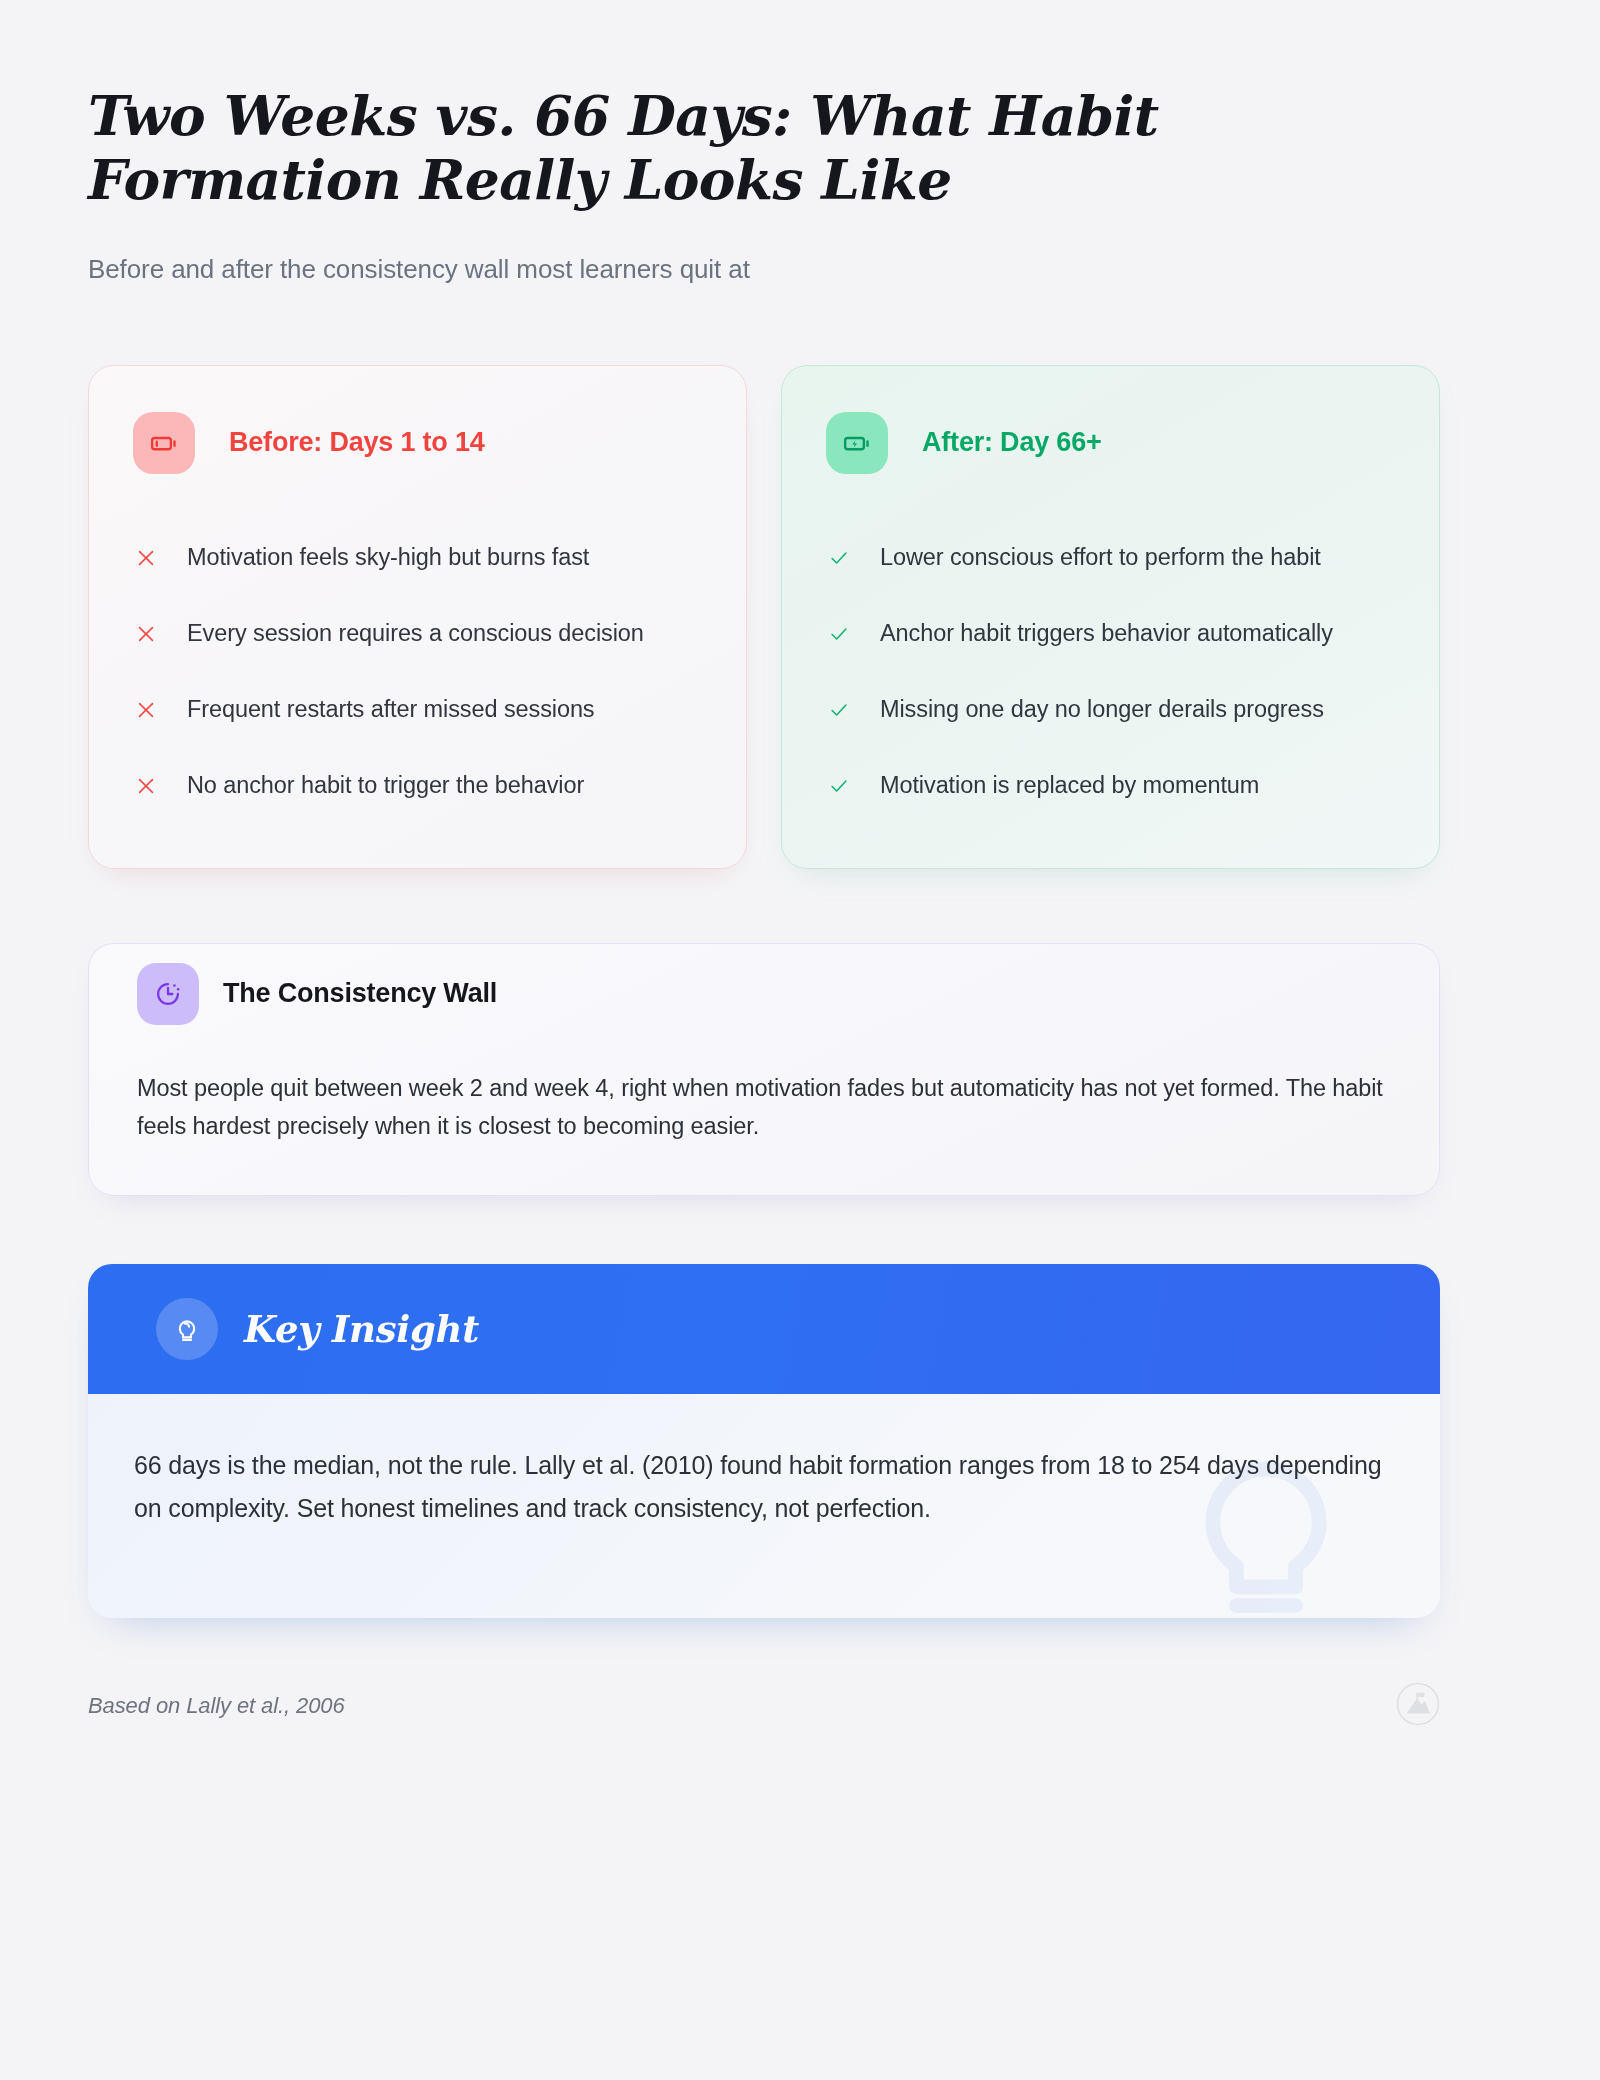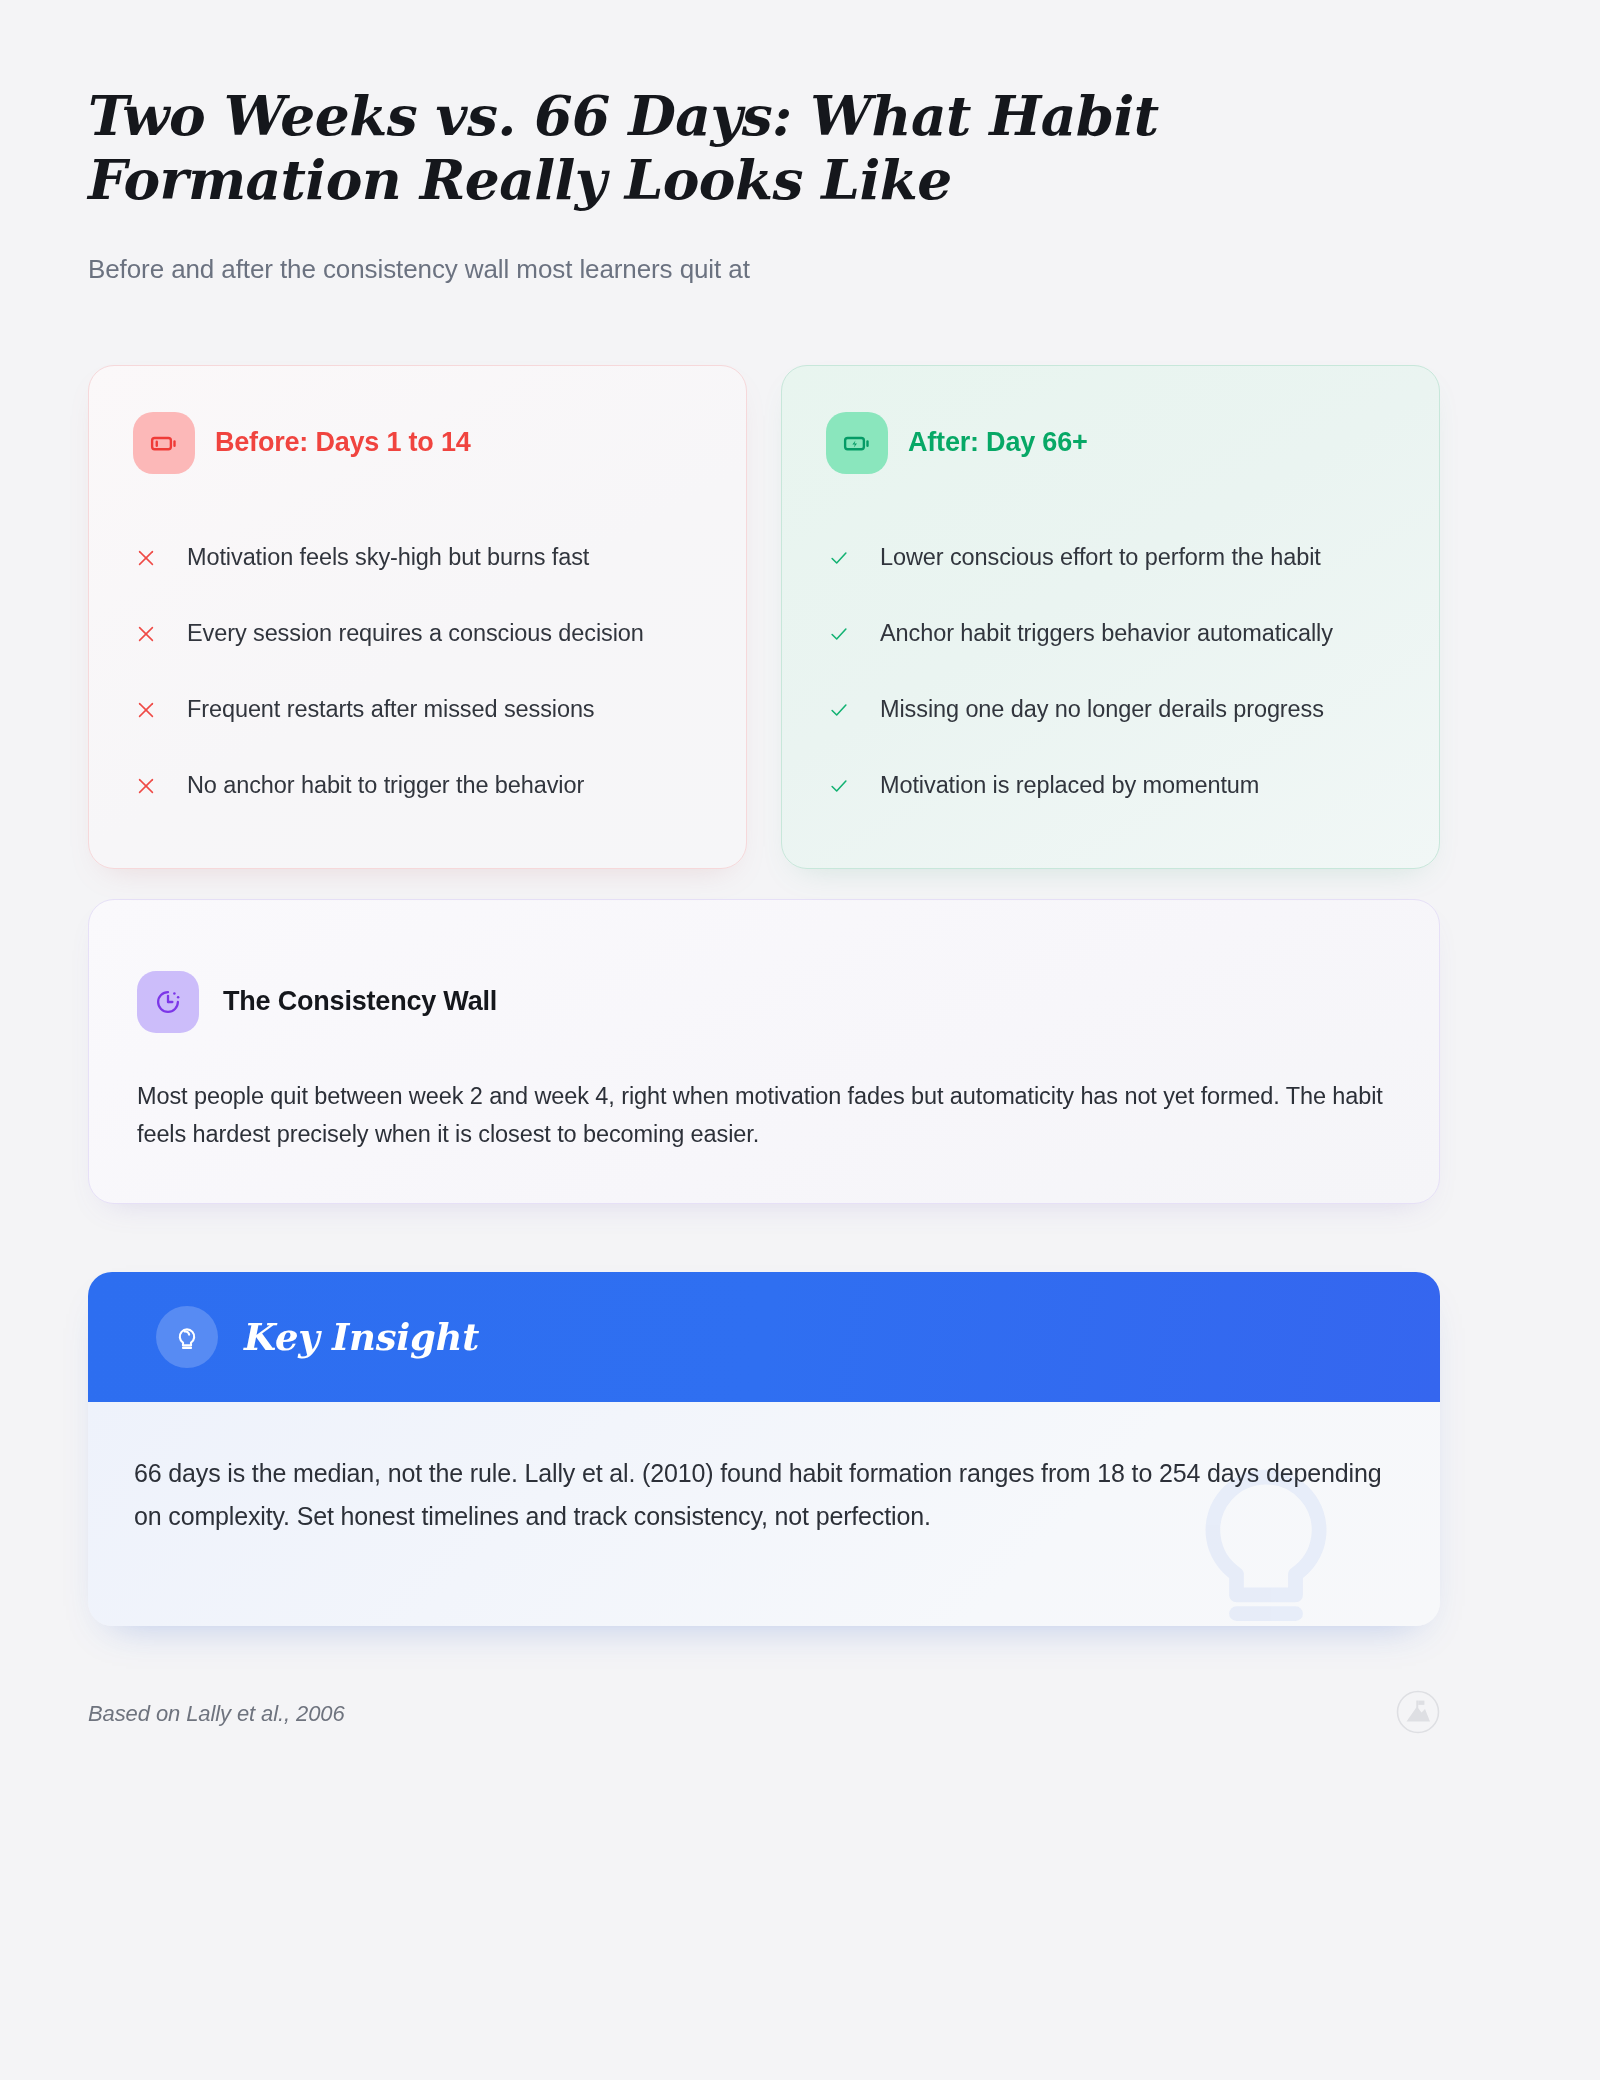--- a/index.html
+++ b/index.html
@@ -64,21 +64,21 @@
 
   .card-after {
     background: linear-gradient(150deg, #e8f5ef 0%, #eaf4f1 45%, #f1f7f6 100%);
     border: 1.5px solid #c7e7da;
     box-shadow: 0 14px 34px -18px rgba(90,170,140,0.28);
   }
 
   .card-head {
     display: flex;
     align-items: center;
-    gap: 20px;
+    gap: 34px;
     margin-bottom: 46px;
   }
 
   .badge-icon {
     width: 62px;
     height: 62px;
     border-radius: 20px;
     display: flex;
     align-items: center;
     justify-content: center;
@@ -119,26 +119,26 @@
   .bullet-text {
     font-size: 23.5px;
     line-height: 1.42;
     color: #31353d;
     letter-spacing: -0.1px;
     max-width: 470px;
   }
 
   
   .wall-card {
-    margin-top: 30px;
+    margin-top: 74px;
     border-radius: 26px;
     background: linear-gradient(155deg, #faf9fc 0%, #f7f6fa 60%, #f5f5f8 100%);
     border: 1.5px solid #e6e0f7;
     box-shadow: 0 14px 34px -20px rgba(120,100,190,0.26);
-    padding: 71px 48px 50px 48px;
+    padding: 19px 48px 50px 48px;
   }
 
   .wall-head {
     display: flex;
     align-items: center;
     gap: 24px;
     margin-bottom: 44px;
   }
 
   .wall-body {

